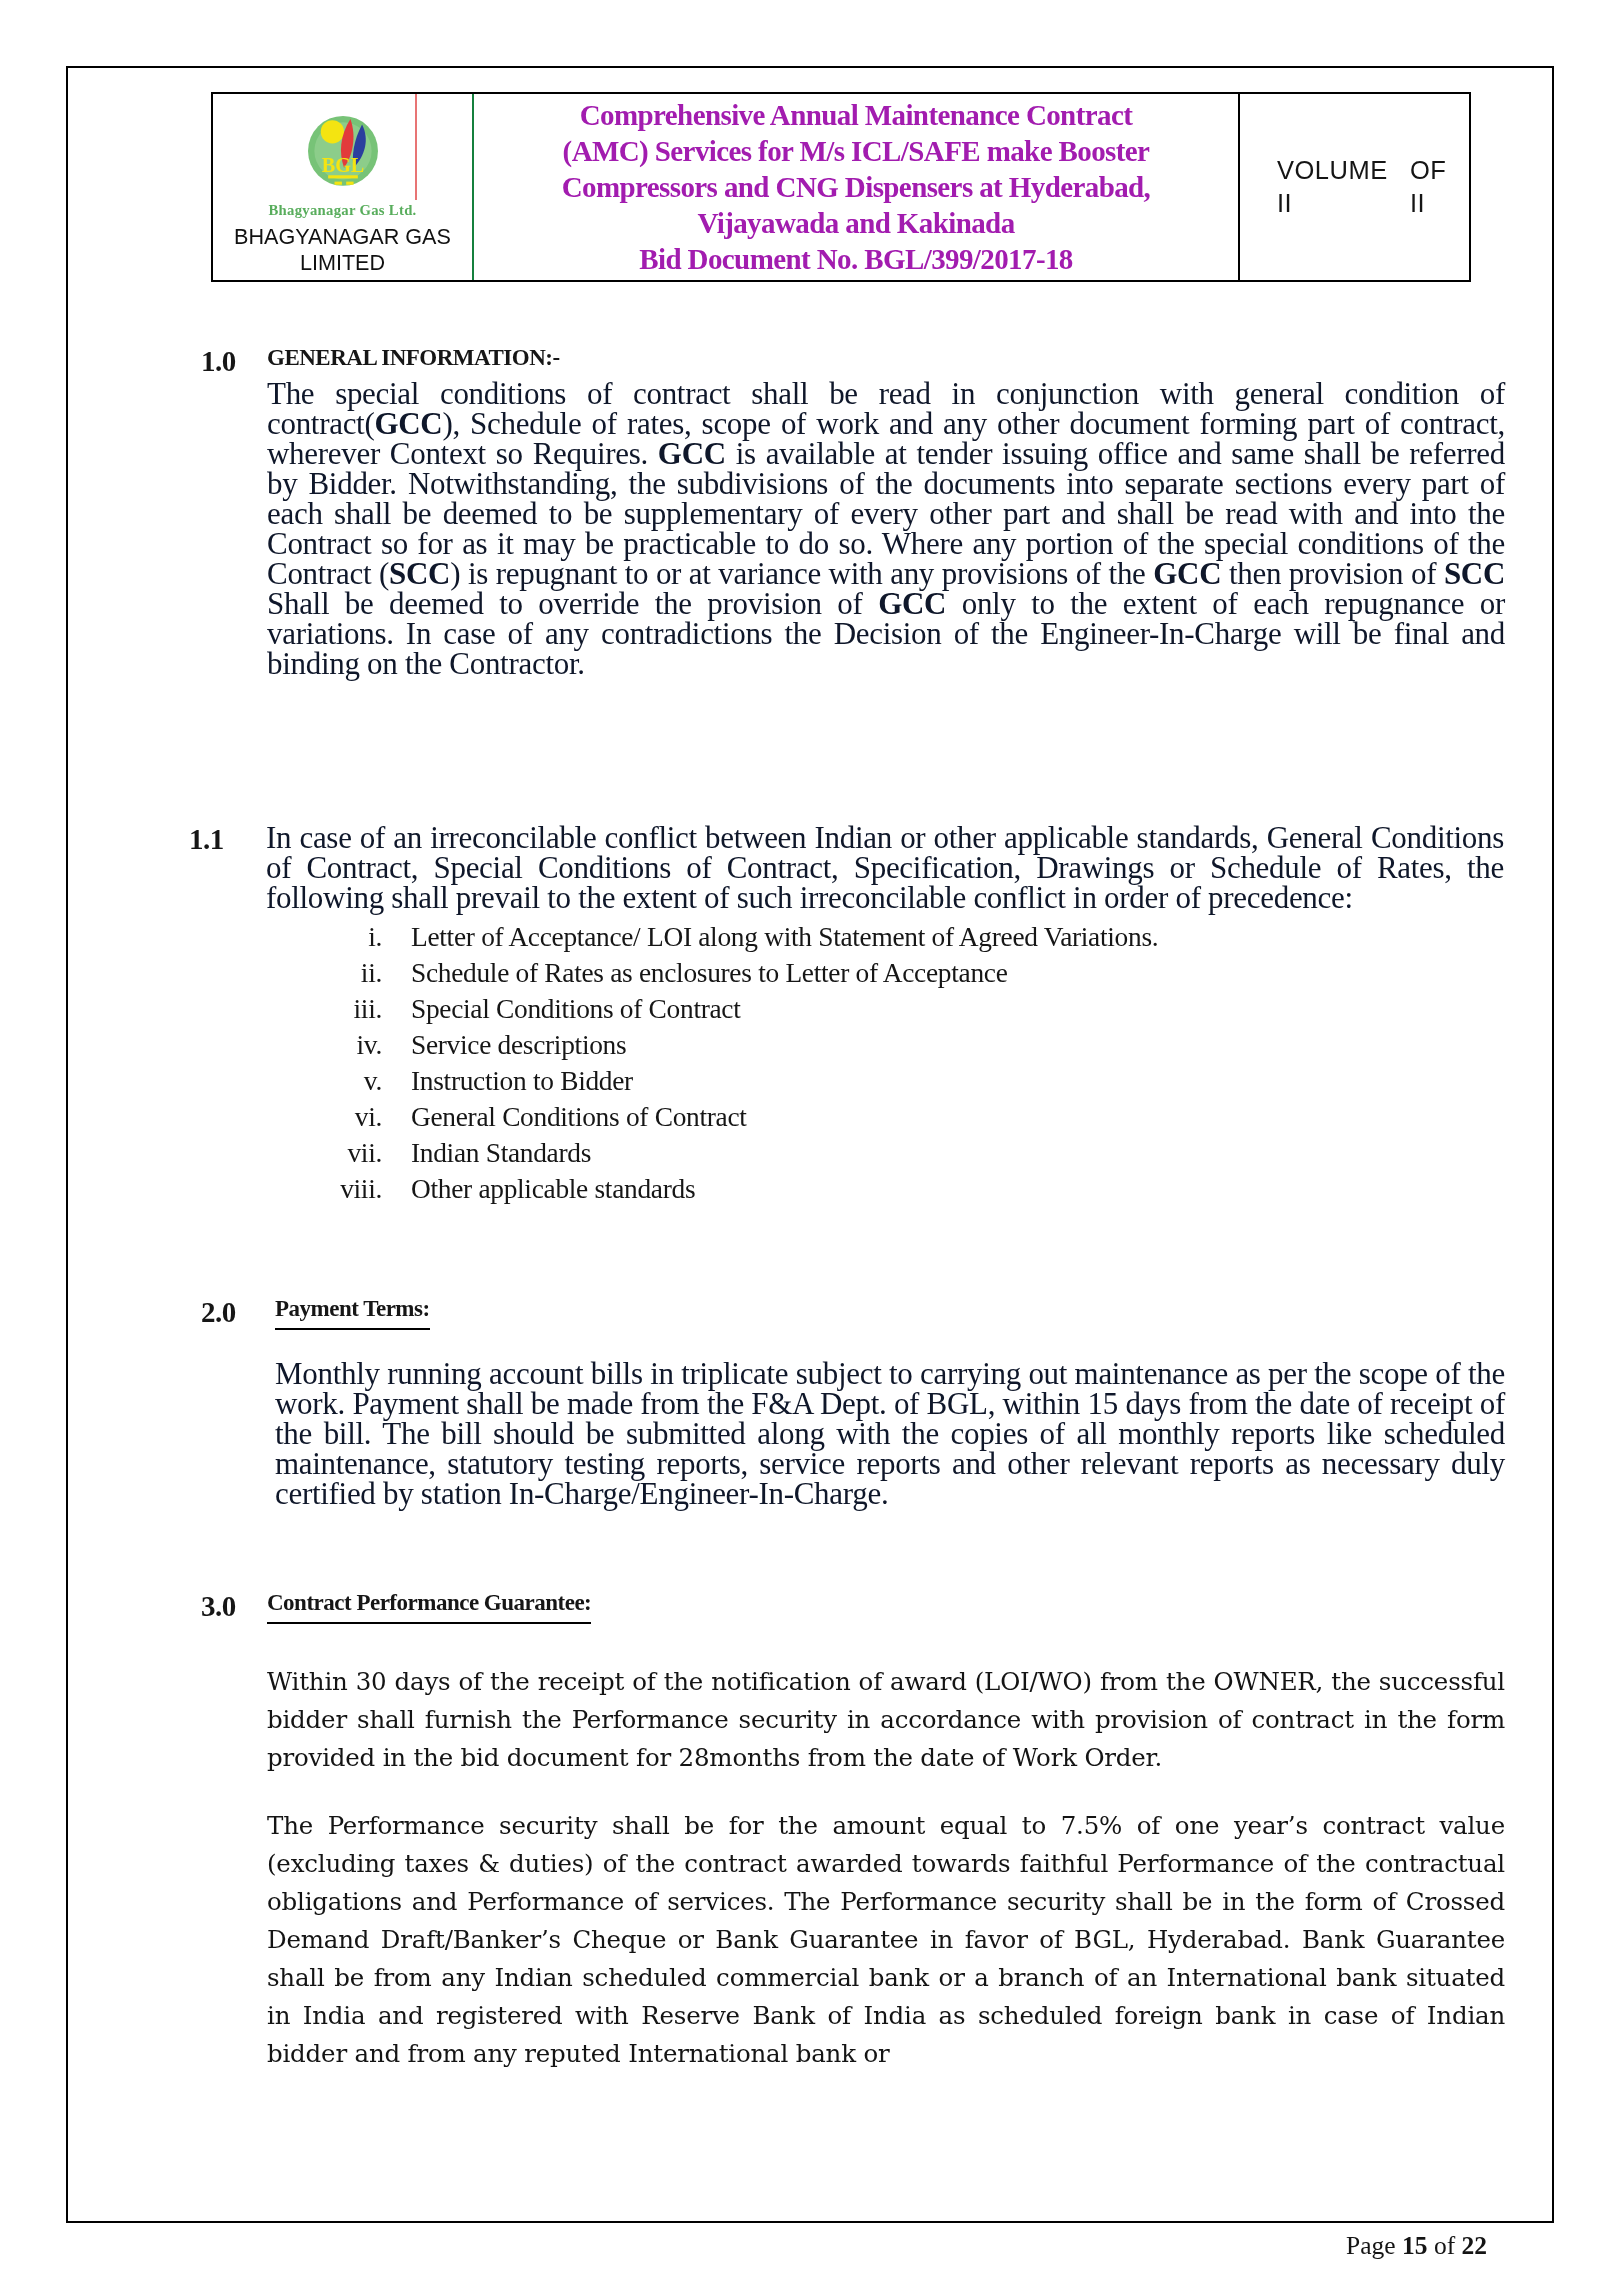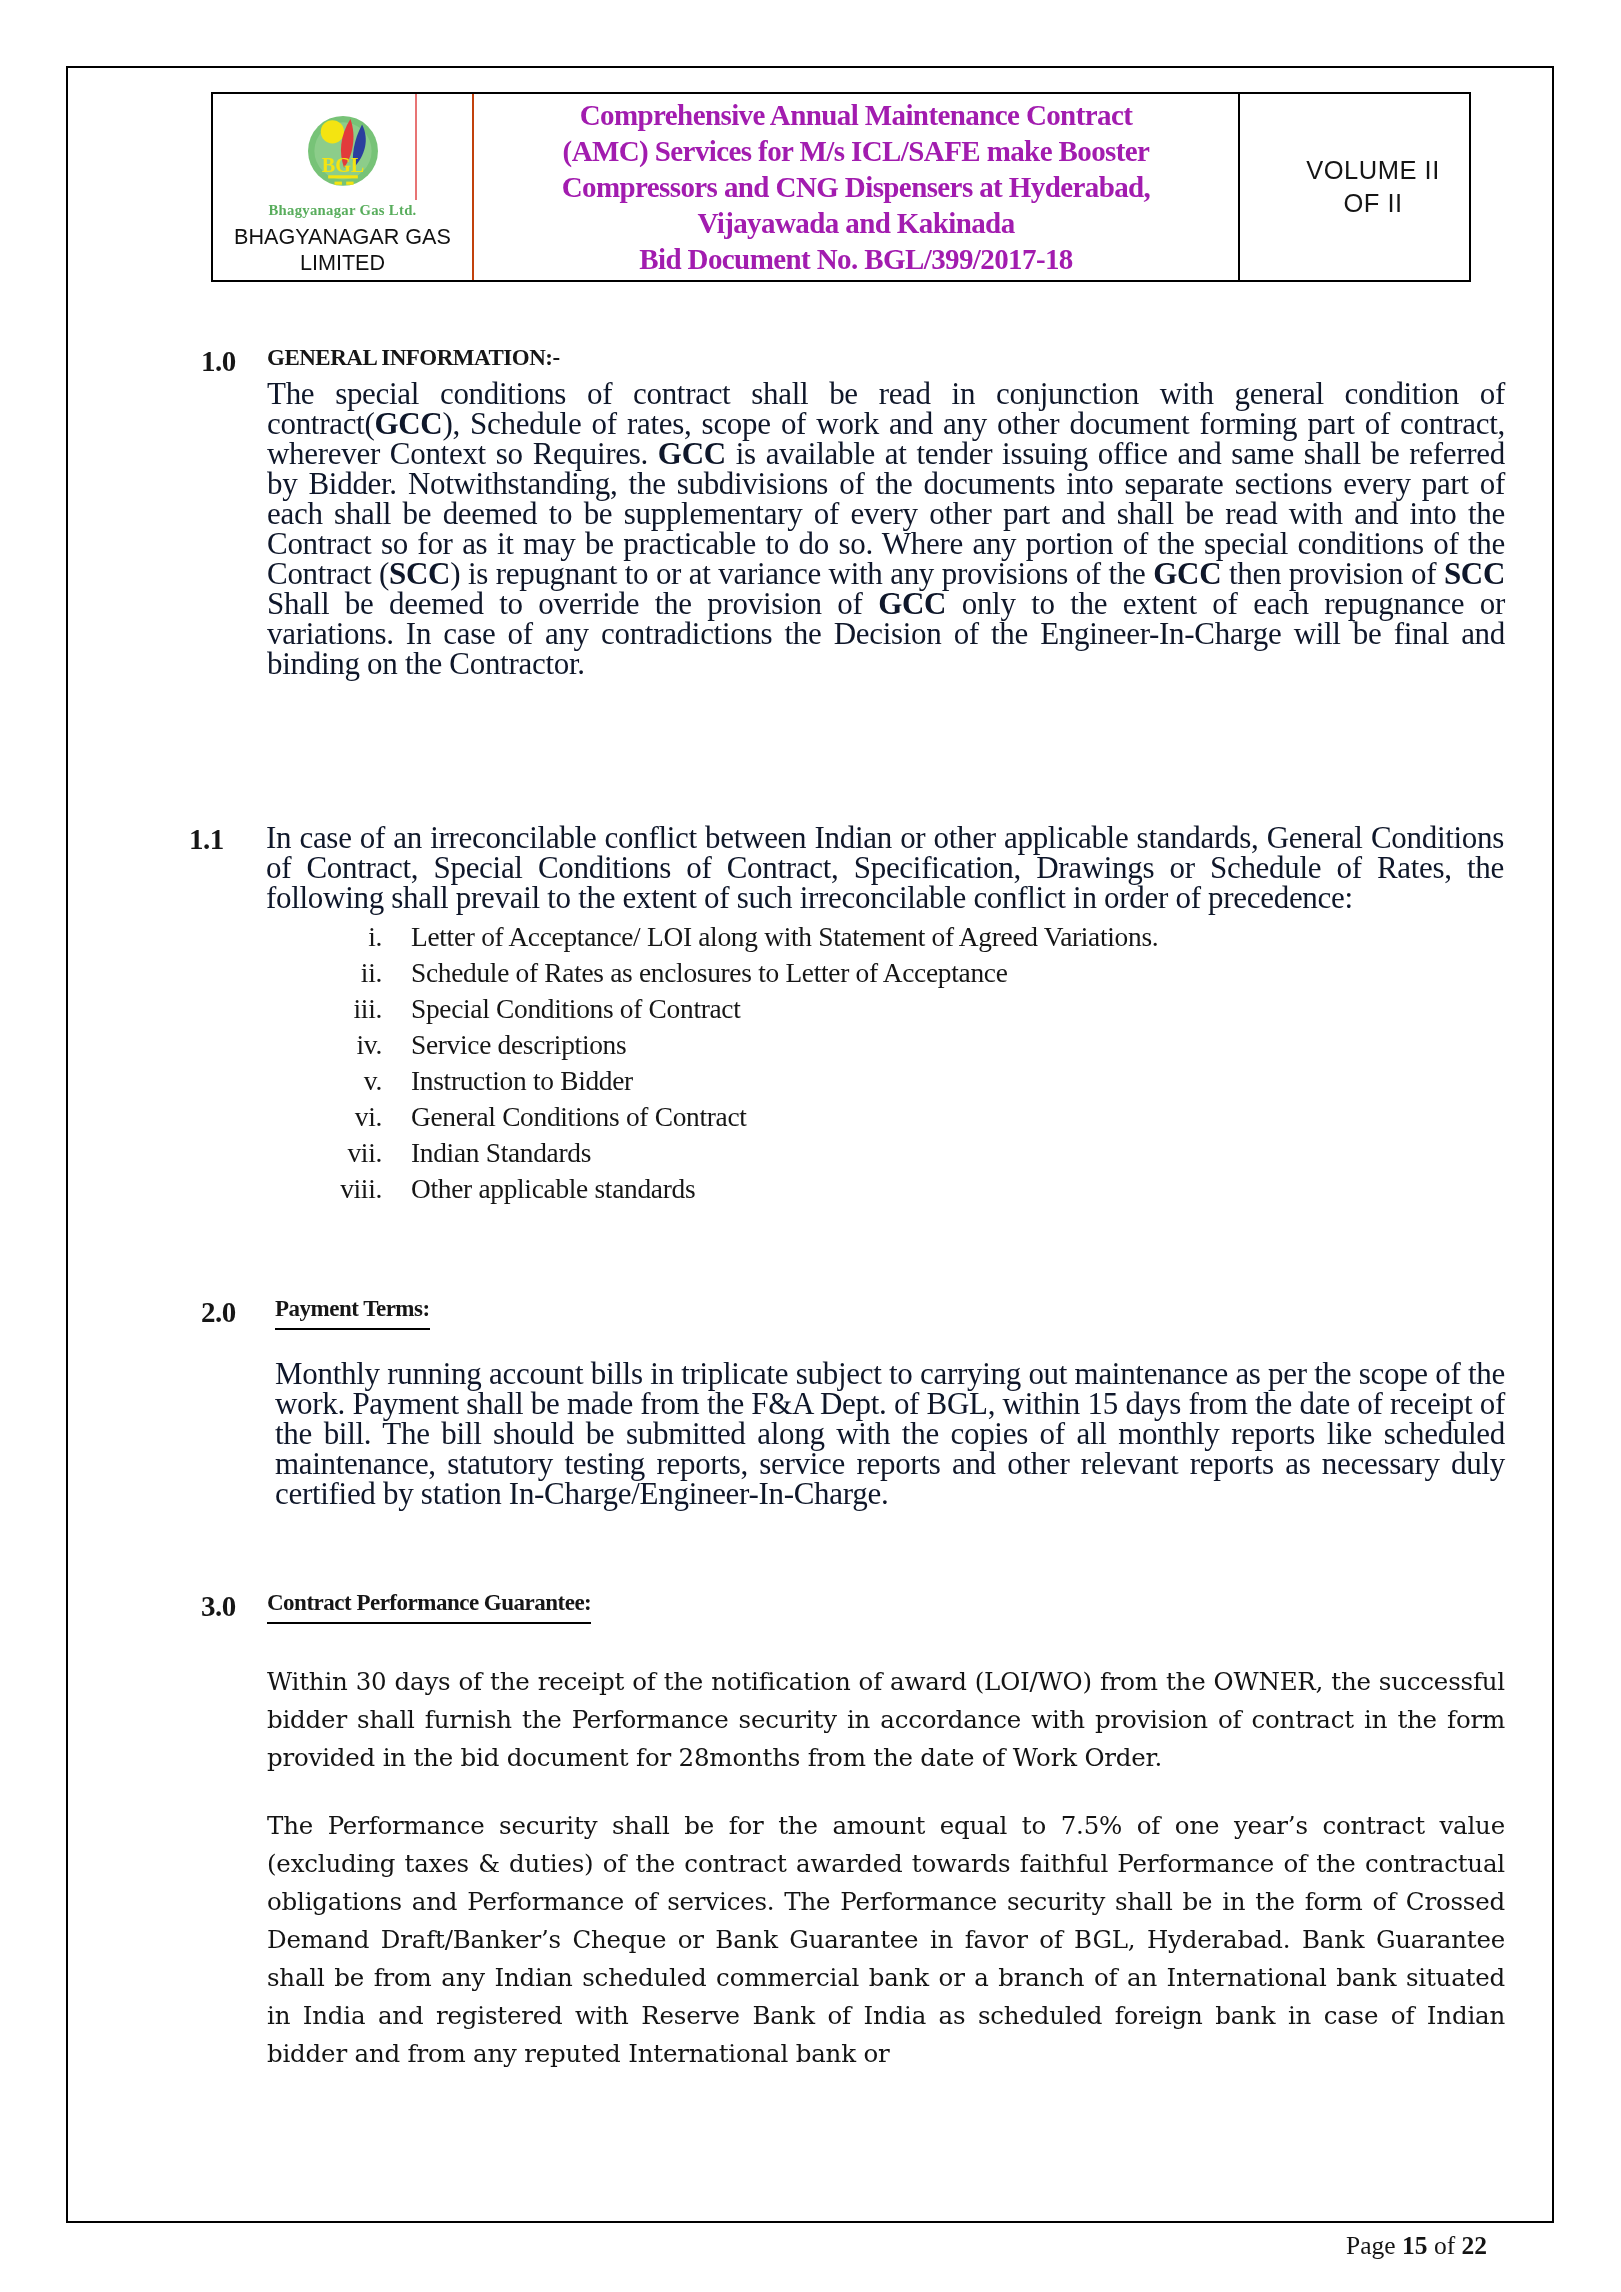--- a/index.html
+++ b/index.html
@@ -12,40 +12,40 @@
   .page-border {
     position:absolute; left:66px; top:66px; width:1488px; height:2157px;
     border:2px solid #000000;
   }
   
   .header-table {
     position:absolute; left:211px; top:92px; width:1260px; height:190px;
     border:2px solid #000000; display:flex; background:#fff;
   }
   .cell-logo {
-    width:261px; border-right:2px solid #c2410c; position:relative;
+    width:261px; border-right:2px solid #15803d; position:relative;
     display:flex; flex-direction:column; align-items:center; padding-top:7.8px;
   }
   .scan-line { position:absolute; top:0; left:202px; width:2px; height:106px; }
   .logo-tagline {
     font-size:14.7px; font-weight:bold; letter-spacing:0.3px; margin-top:-2px;
     font-family:"Liberation Serif", serif;
   }
   .company-name {
     margin-top:4.9px; font-family:"Liberation Sans", sans-serif;
     font-size:21.6px; line-height:26.5px; text-align:center; color:#111;
   }
   .cell-title {
     flex:1; border-right:2px solid #000000;
     display:flex; flex-direction:column; justify-content:center; align-items:center;
     font-weight:bold; font-size:29px; line-height:36px; letter-spacing:-0.6px;
     text-align:center; color:#a21caf;
   }
   .cell-volume {
-    width:192px; display:flex; flex-direction:column; justify-content:center;
+    width:192px; display:flex; flex-direction:row; justify-content:center;
     align-items:center; font-family:"Liberation Sans", sans-serif;
     font-size:25.5px; line-height:33px; letter-spacing:0.5px; color:#151515;margin-left:37px;
   }
   
   .section { position:absolute; display:grid; }
   .num { font-weight:bold; font-size:29px; letter-spacing:-0.5px; }
   .sec-heading { font-weight:bold; font-size:23px; letter-spacing:-0.5px; }
   .underlined { display:inline-block; border-bottom:2.9px solid #000; padding-bottom:6px; }
   .para {
     font-size:31px; line-height:30px; text-align:justify;

